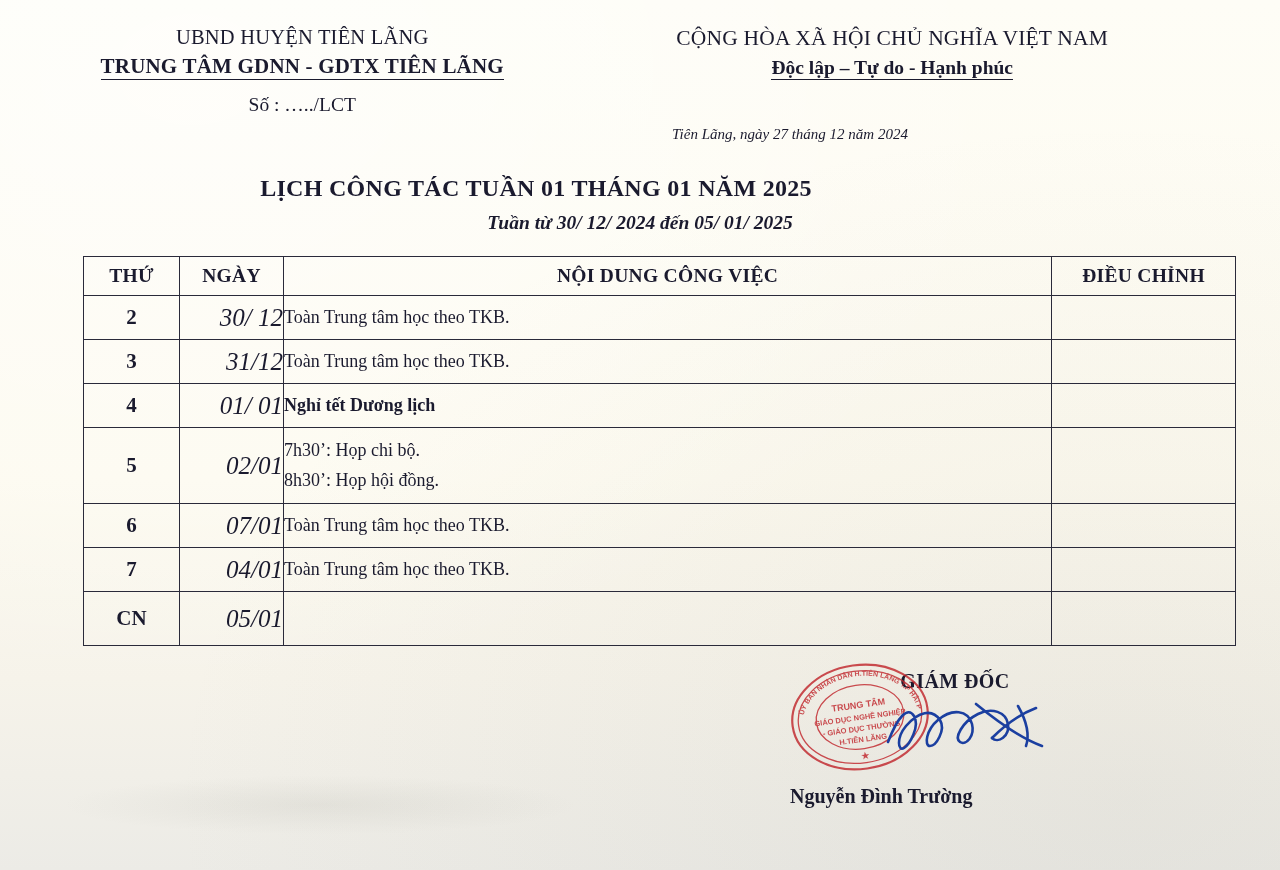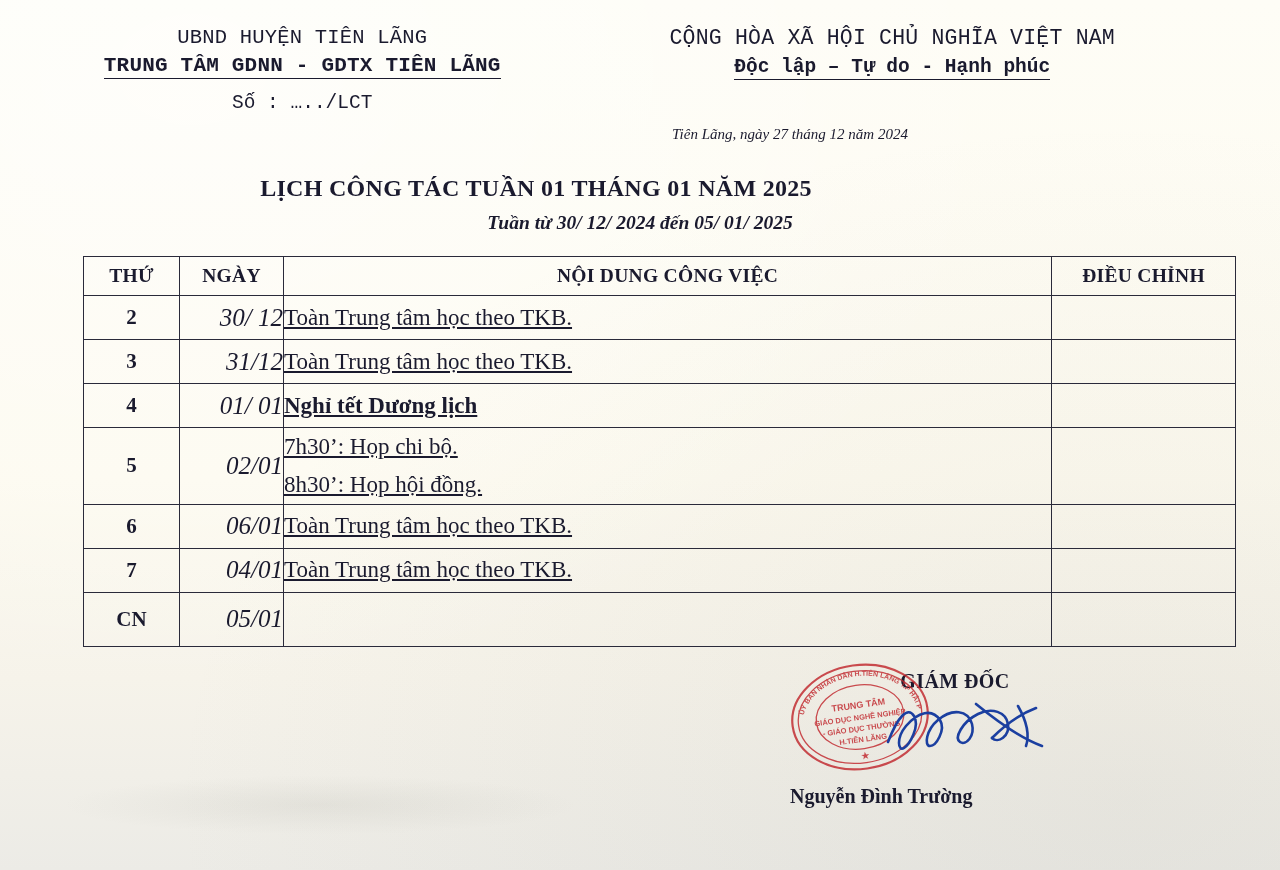--- a/index.html
+++ b/index.html
@@ -36,21 +36,20 @@
     inset: 0;
   }
 
   
   .header {
     position: absolute;
     top: 26px;
     left: 0;
     width: 1280px;
     display: flex;
-    font-family: Liberation Mono, monospace;
   }
   .hdr-left {
     width: 560px;
     text-align: center;
     padding-left: 40px;
   }
   .hdr-right {
     width: 700px;
     text-align: center;
     padding-right: 60px;
@@ -146,24 +145,23 @@
   }
   td.c-ngay {
     text-align: right;
     font-size: 25px;
     font-weight: normal;
     font-style: italic;
     vertical-align: middle;
   }
   td.c-nd {
     padding: 6px 0 6px 14px;
-    font-size: 23px;
+    font-size: 18px;
     vertical-align: middle;
     line-height: 1.65;
-    text-decoration: underline;
   }
   td.c-nd.bold { font-weight: bold; }
   td.c-dc { }
   .row-h { height: 44px; }
   .row-h2 { height: 76px; }
   .row-last { height: 54px; }
   .nd-line { display: block; }
 
   
   .sign {
@@ -290,21 +288,21 @@
         <td class="c-thu">5</td>
         <td class="c-ngay">02/01</td>
         <td class="c-nd">
           <span class="nd-line">7h30’: Họp chi bộ.</span>
           <span class="nd-line">8h30’: Họp hội đồng.</span>
         </td>
         <td class="c-dc"></td>
       </tr>
       <tr class="row-h">
         <td class="c-thu">6</td>
-        <td class="c-ngay">06/01</td>
+        <td class="c-ngay">07/01</td>
         <td class="c-nd">Toàn Trung tâm học theo TKB.</td>
         <td class="c-dc"></td>
       </tr>
       <tr class="row-h">
         <td class="c-thu">7</td>
         <td class="c-ngay">04/01</td>
         <td class="c-nd">Toàn Trung tâm học theo TKB.</td>
         <td class="c-dc"></td>
       </tr>
       <tr class="row-last">

